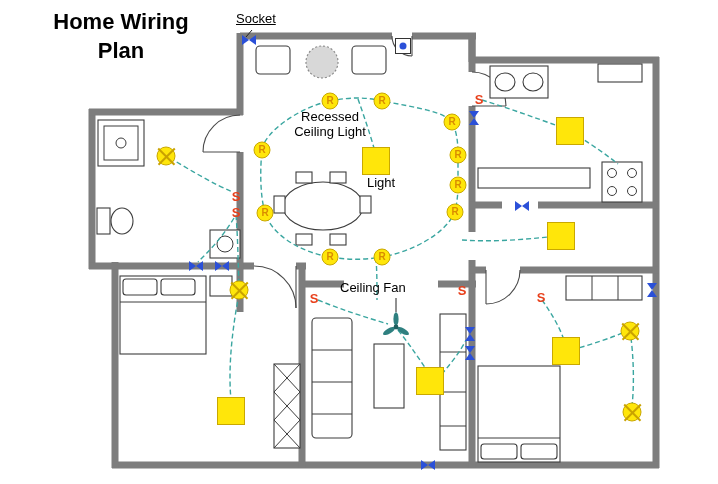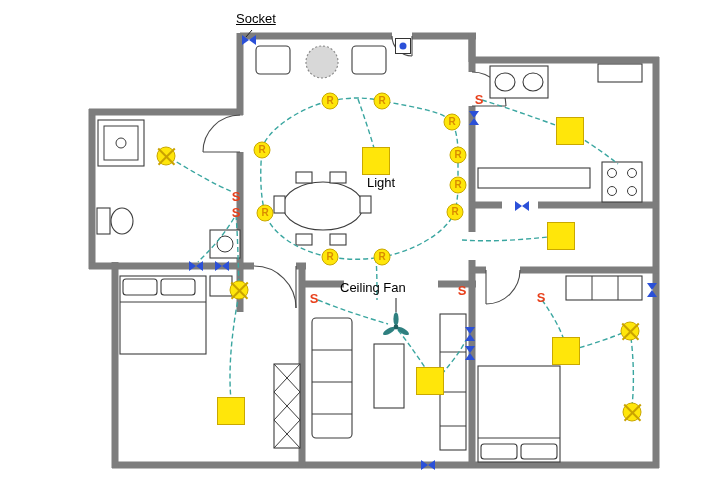--- a/index.html
+++ b/index.html
@@ -226,16 +226,18 @@
             </g>
             <g transform="rotate(240)">
               <ellipse cx="0" cy="-8" rx="2.6" ry="6.8"></ellipse>
             </g>
           </g>
           <circle r="2.4" fill="#1f5f5f"></circle>
         </svg></div>
       <div class="sym sym-doorbell" style="left: 403px; top: 46px; transform: translate(-50%, -50%) rotate(0deg);"></div>
     </div>
 
+  <div class="title">Home Wiring Plan</div>
   <div class="lbl" id="lbl-socket">Socket</div>
+  <div class="lbl" id="lbl-recessed">Recessed Ceiling Light</div>
   <div class="lbl" id="lbl-light">Light</div>
   <div class="lbl" id="lbl-fan">Ceiling Fan</div>
 </div>
 
 </body></html>

